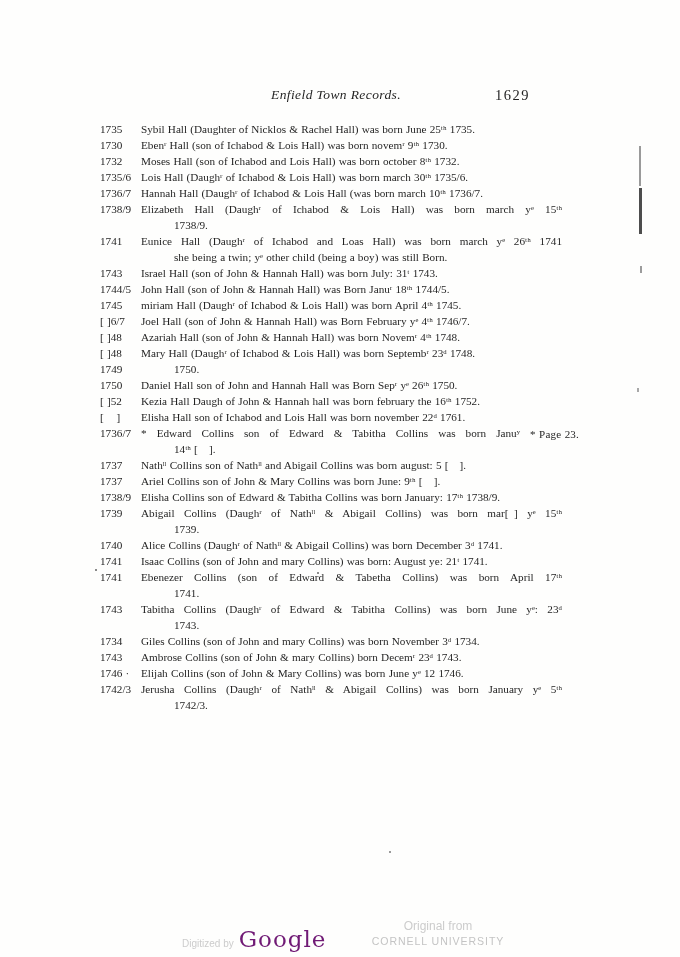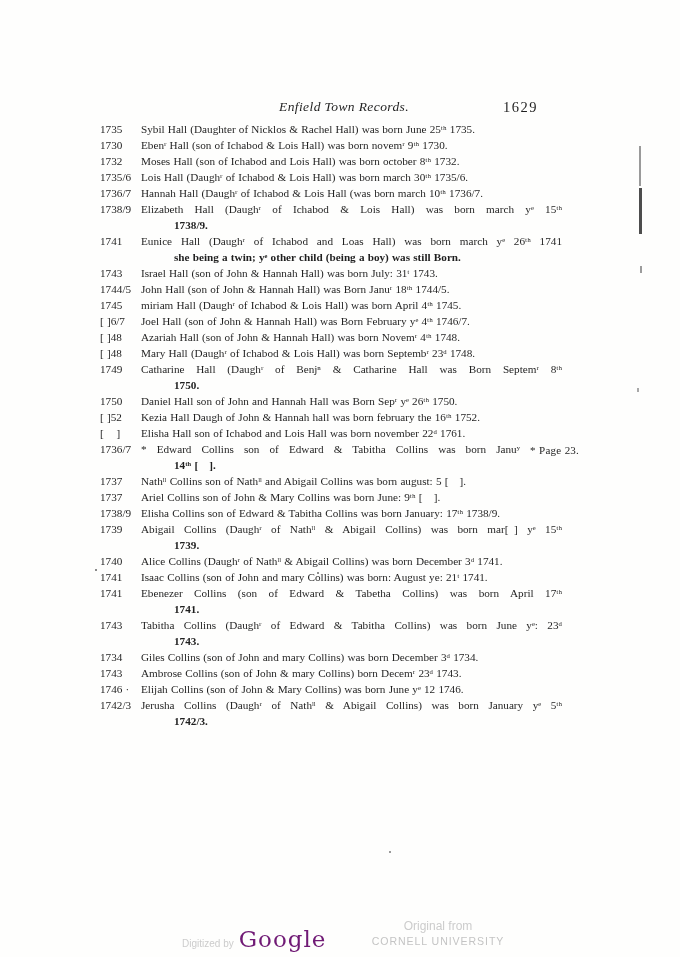--- a/index.html
+++ b/index.html
@@ -7,39 +7,39 @@
     position: relative;
     width: 680px;
     height: 957px;
     background: #fefefd;
     overflow: hidden;
     font-family: "Liberation Serif", "DejaVu Serif", "DejaVu Sans", serif;
     color: #1f1f1f;
   }
 
   
-  .hdr { position: absolute; left: 12px; top: 87px; width: 600px; height: 20px; margin-top: 12px; }
+  .hdr { position: absolute; left: 4px; top: 87px; width: 600px; height: 20px; }
   .hdr .title {
     position: absolute; left: 267px; top: 0;
     font-style: italic; font-size: 13.5px; letter-spacing: 0.4px;
   }
   .hdr .pageno {
     position: absolute; left: 491px; top: 0;
     font-size: 14.5px; letter-spacing: 1.5px;
   }
 
   
   .records {
     position: absolute; left: 100px; top: 121px; width: 462px;
     font-size: 11.2px; line-height: 16px; word-spacing: 0.4px;
   }
   .record { display: flex; position: relative; }
   .record .year { flex: 0 0 41px; white-space: pre; }
   .record .text { flex: 1 1 auto; min-width: 0; }
-  .tline.cont { padding-left: 33px; font-weight: bold; }
+  .tline.cont { padding-left: 33px; }
   .tline.fill { text-align: justify; text-align-last: justify; }
   .record.has-note .text { margin-right: 42px; }
   .record .note {
     position: absolute; right: -17px; top: 1px;
     font-size: 11px; letter-spacing: 0.2px; white-space: nowrap;
   }
 
   
   .foot-left {
     position: absolute; left: 182px; top: 926px;
@@ -179,21 +179,20 @@
     <div class="record">
       <span class="year">[ ]48</span>
       <div class="text">
           <div class="tline">Mary Hall (Daughʳ of Ichabod &amp; Lois Hall) was born Septembʳ 23ᵈ 1748.</div>
         </div>
     </div>
 
     <div class="record">
       <span class="year">1749</span>
       <div class="text">
-          <div class="tline fill">Catharine Hall (Daughʳ of Benjⁿ &amp; Catharine Hall was Born Septemʳ 8ᵗʰ</div>
           <div class="tline cont">1750.</div>
         </div>
     </div>
 
     <div class="record">
       <span class="year">1750</span>
       <div class="text">
           <div class="tline">Daniel Hall son of John and Hannah Hall was Born Sepʳ yᵉ 26ᵗʰ 1750.</div>
         </div>
     </div>
@@ -277,21 +276,21 @@
       <span class="year">1743</span>
       <div class="text">
           <div class="tline fill">Tabitha Collins (Daughʳ of Edward &amp; Tabitha Collins) was born June yᵉ: 23ᵈ</div>
           <div class="tline cont">1743.</div>
         </div>
     </div>
 
     <div class="record">
       <span class="year">1734</span>
       <div class="text">
-          <div class="tline">Giles Collins (son of John and mary Collins) was born December 3ᵈ 1734.</div>
+          <div class="tline">Giles Collins (son of John and mary Collins) was born November 3ᵈ 1734.</div>
         </div>
     </div>
 
     <div class="record">
       <span class="year">1743</span>
       <div class="text">
           <div class="tline">Ambrose Collins (son of John &amp; mary Collins) born Decemʳ 23ᵈ 1743.</div>
         </div>
     </div>
 

